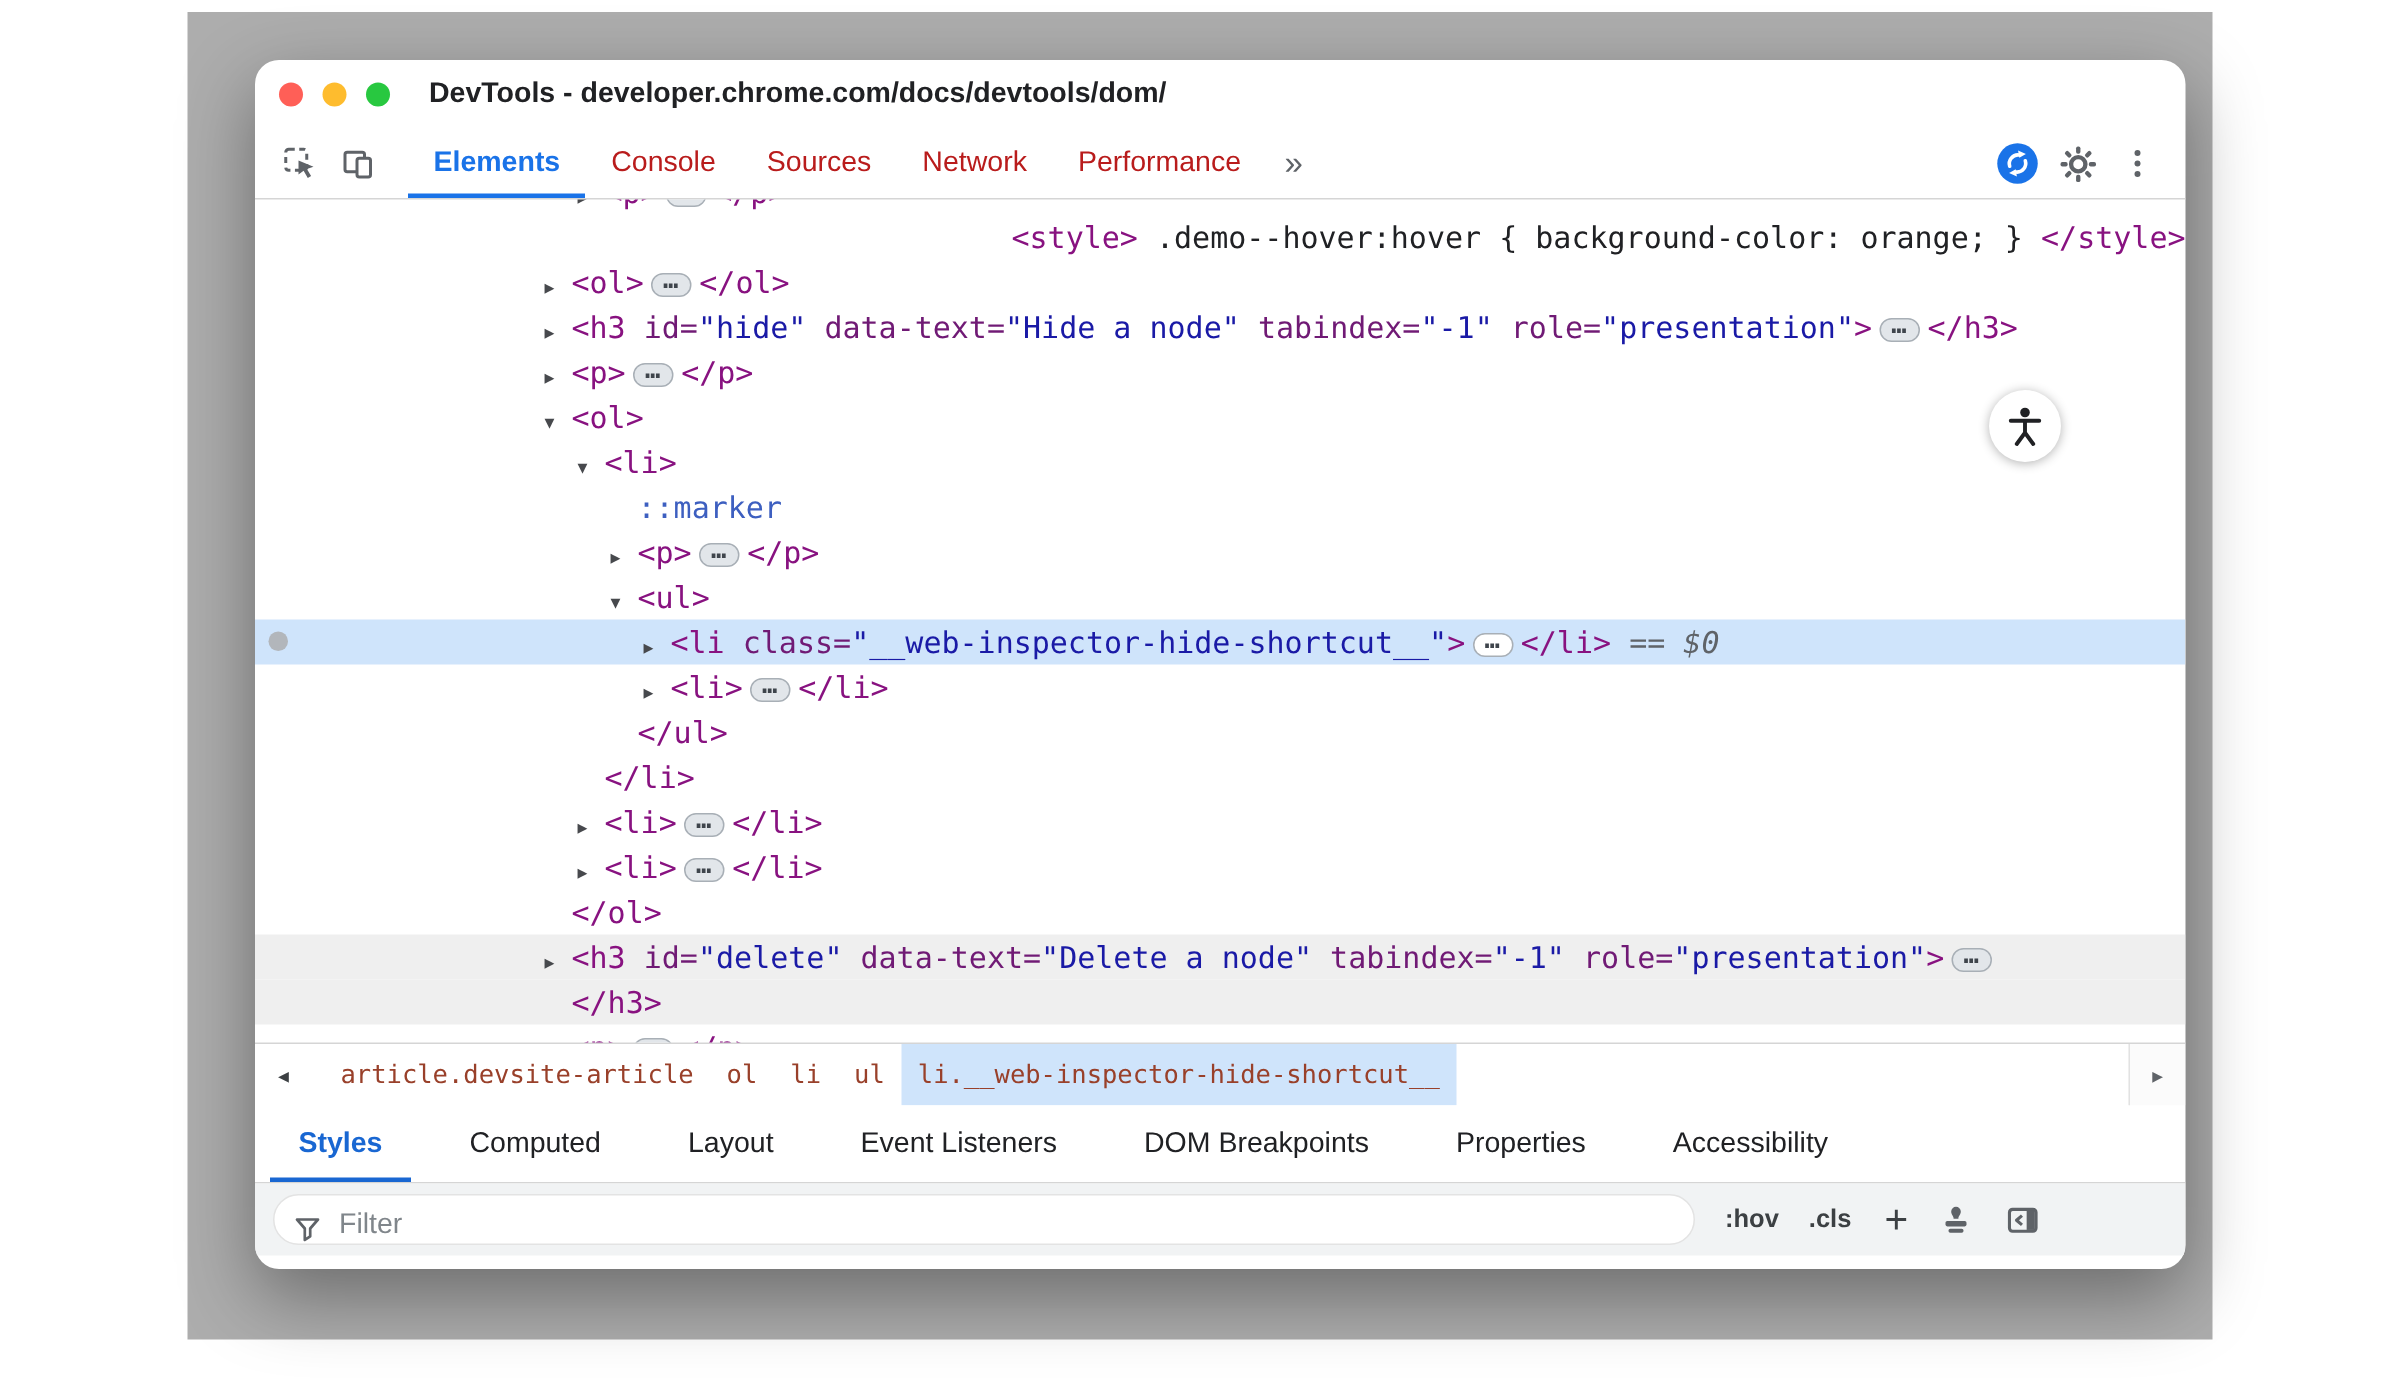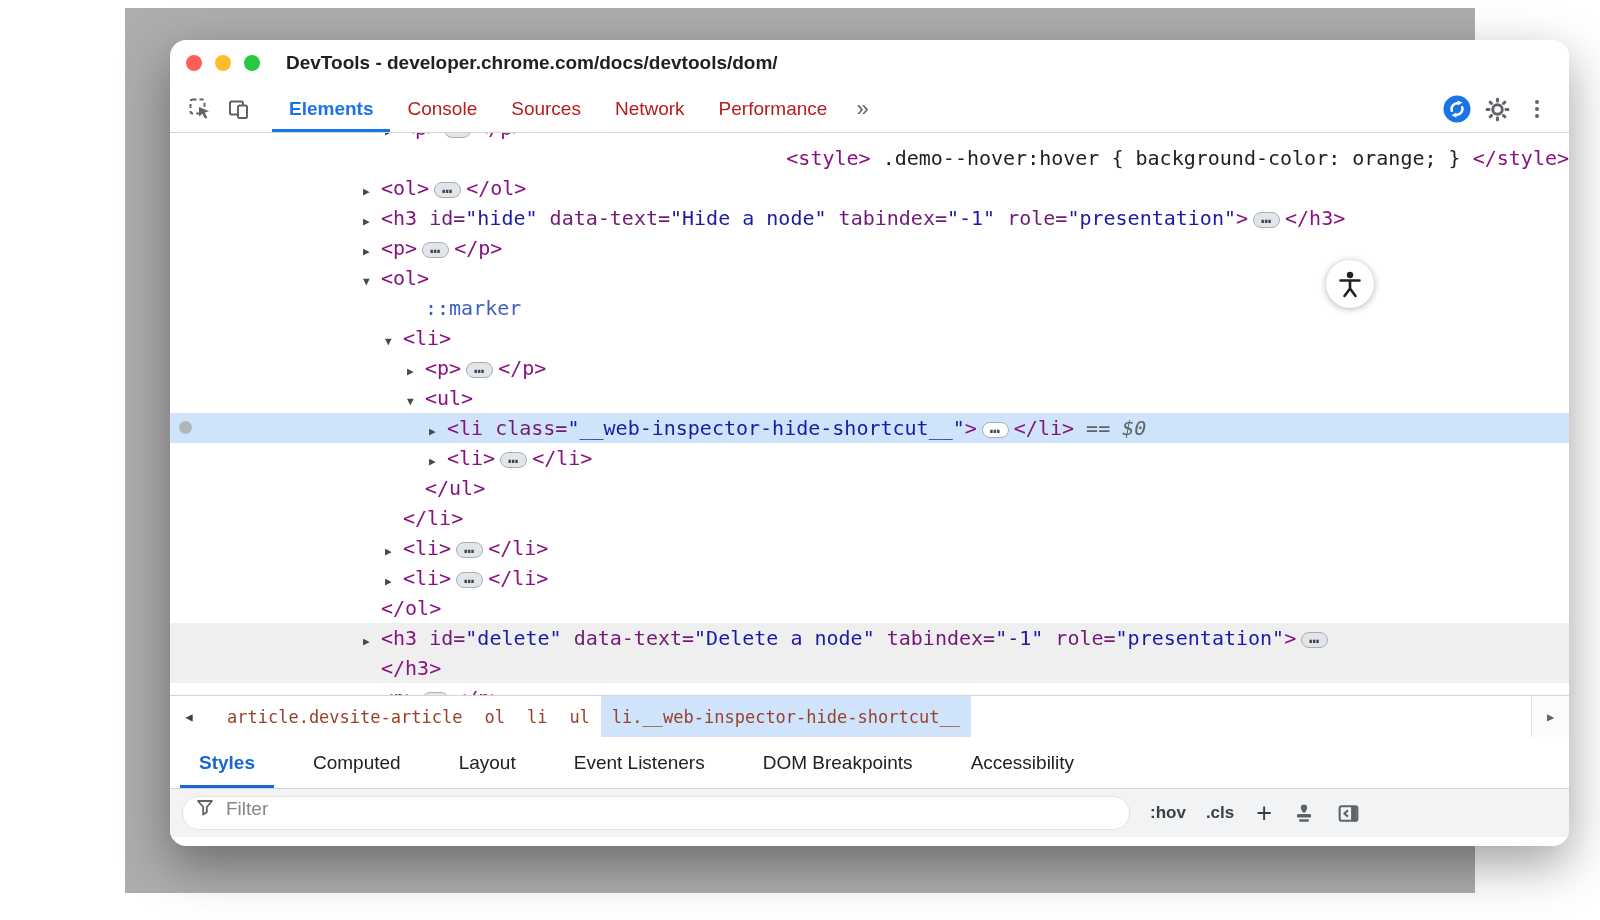--- a/index.html
+++ b/index.html
@@ -2,21 +2,21 @@
 <html><head>
 <meta charset="utf-8">
 <style>
   html,body{margin:0;padding:0;}
   body{width:1600px;height:920px;position:relative;background:#ffffff;overflow:hidden;
        font-family:"Liberation Sans",sans-serif;}
   *{box-sizing:border-box;}
 
   .mat{position:absolute;left:125px;top:8px;width:1350px;height:885px;background:#adadad;}
 
-  .window{position:absolute;left:170px;top:40px;width:1399px;height:806px;background:#fff;
+  .window{position:absolute;left:170px;top:40px;width:1287px;height:806px;background:#fff;
           border-radius:16px;box-shadow:0 18px 50px rgba(0,0,0,.38);overflow:hidden;}
 
   
   .titlebar{height:46px;display:flex;align-items:center;padding:0 16px;}
   .lights{display:flex;gap:13px;}
   .light{width:16px;height:16px;border-radius:50%;}
   .light.red{background:#ff5f57}.light.yellow{background:#febc2e}.light.green{background:#28c840}
   .title{margin-left:26px;font-size:19px;font-weight:bold;color:#202124;}
 
   
@@ -67,21 +67,21 @@
 
   
   .stabs{height:52px;display:flex;align-items:stretch;border-bottom:1px solid #d5d5d5;
          padding-left:10px;font-size:19px;color:#202124;gap:20px;}
   .stab{display:flex;align-items:center;padding:3px 19px 0 19px;border-bottom:3px solid transparent;white-space:nowrap;}
   .stab.active{color:#1967d2;border-bottom-color:#1967d2;font-weight:bold;}
 
   
   .filterbar{height:48px;background:#f1f3f4;display:flex;align-items:center;padding:0 12px;}
   .filter-input{width:948px;height:34px;background:#fff;border:1px solid #e3e3e3;border-radius:17px;
-                display:flex;align-items:flex-start;padding:0 12px;gap:9px;}
+                display:flex;align-items:flex-end;padding:0 12px;gap:9px;}
   .filter-input input{border:none;outline:none;font-size:19px;color:#202124;flex:1;background:transparent;
                       font-family:"Liberation Sans",sans-serif;}
   .filter-input input::placeholder{color:#80868b;}
   .fb-item{margin-left:20px;color:#3c4043;font-size:17px;font-weight:bold;}
   .fb-plus{margin-left:22px;font-size:27px;color:#3c4043;line-height:1;font-weight:normal;}
   .fb-icon{margin-left:20px;display:flex;align-items:center;}
 </style>
 </head>
 <body>
 
@@ -155,22 +155,22 @@
   </div>
 
   <div class="dom">
     <div class="dom-rows">
         <div class="row" style="padding-left: 215px;"><span class="arrow">▶</span><span class="t-tag">&lt;p&gt;</span><span class="pill">…</span><span class="t-tag">&lt;/p&gt;</span></div>
         <div class="row" style="padding-left: 193px; text-align: right;"><span class="arrow"></span><span class="t-tag">&lt;style&gt;</span><span class="t-plain"> .demo--hover:hover { background-color: orange; } </span><span class="t-tag">&lt;/style&gt;</span></div>
         <div class="row" style="padding-left: 193px;"><span class="arrow">▶</span><span class="t-tag">&lt;ol&gt;</span><span class="pill">…</span><span class="t-tag">&lt;/ol&gt;</span></div>
         <div class="row" style="padding-left: 193px;"><span class="arrow">▶</span><span class="t-tag">&lt;h3</span><span class="t-attr"> id=</span><span class="t-val">"hide"</span><span class="t-attr"> data-text=</span><span class="t-val">"Hide a node"</span><span class="t-attr"> tabindex=</span><span class="t-val">"-1"</span><span class="t-attr"> role=</span><span class="t-val">"presentation"</span><span class="t-tag">&gt;</span><span class="pill">…</span><span class="t-tag">&lt;/h3&gt;</span></div>
         <div class="row" style="padding-left: 193px;"><span class="arrow">▶</span><span class="t-tag">&lt;p&gt;</span><span class="pill">…</span><span class="t-tag">&lt;/p&gt;</span></div>
         <div class="row" style="padding-left: 193px;"><span class="arrow">▼</span><span class="t-tag">&lt;ol&gt;</span></div>
+        <div class="row" style="padding-left: 215px;"><span class="arrow">▼</span><span class="t-tag">&lt;li&gt;</span></div>
         <div class="row" style="padding-left: 237px;"><span class="arrow"></span><span class="t-pseudo">::marker</span></div>
-        <div class="row" style="padding-left: 215px;"><span class="arrow">▼</span><span class="t-tag">&lt;li&gt;</span></div>
         <div class="row" style="padding-left: 237px;"><span class="arrow">▶</span><span class="t-tag">&lt;p&gt;</span><span class="pill">…</span><span class="t-tag">&lt;/p&gt;</span></div>
         <div class="row" style="padding-left: 237px;"><span class="arrow">▼</span><span class="t-tag">&lt;ul&gt;</span></div>
         <div class="row selected" style="padding-left: 259px;"><span class="dot"></span><span class="arrow">▶</span><span class="t-tag">&lt;li</span><span class="t-attr"> class=</span><span class="t-val">"__web-inspector-hide-shortcut__"</span><span class="t-tag">&gt;</span><span class="pill">…</span><span class="t-tag">&lt;/li&gt;</span><span class="t-eq"> == </span><span class="t-dollar">$0</span></div>
         <div class="row" style="padding-left: 259px;"><span class="arrow">▶</span><span class="t-tag">&lt;li&gt;</span><span class="pill">…</span><span class="t-tag">&lt;/li&gt;</span></div>
         <div class="row" style="padding-left: 237px;"><span class="arrow"></span><span class="t-tag">&lt;/ul&gt;</span></div>
         <div class="row" style="padding-left: 215px;"><span class="arrow"></span><span class="t-tag">&lt;/li&gt;</span></div>
         <div class="row" style="padding-left: 215px;"><span class="arrow">▶</span><span class="t-tag">&lt;li&gt;</span><span class="pill">…</span><span class="t-tag">&lt;/li&gt;</span></div>
         <div class="row" style="padding-left: 215px;"><span class="arrow">▶</span><span class="t-tag">&lt;li&gt;</span><span class="pill">…</span><span class="t-tag">&lt;/li&gt;</span></div>
         <div class="row" style="padding-left: 193px;"><span class="arrow"></span><span class="t-tag">&lt;/ol&gt;</span></div>
         <div class="row hovered" style="padding-left: 193px;"><span class="arrow">▶</span><span class="t-tag">&lt;h3</span><span class="t-attr"> id=</span><span class="t-val">"delete"</span><span class="t-attr"> data-text=</span><span class="t-val">"Delete a node"</span><span class="t-attr"> tabindex=</span><span class="t-val">"-1"</span><span class="t-attr"> role=</span><span class="t-val">"presentation"</span><span class="t-tag">&gt;</span><span class="pill">…</span></div>
@@ -202,20 +202,21 @@
       <span>▶</span>
     </div>
   </div>
 
   <div class="stabs">
       <div class="stab active">Styles</div>
       <div class="stab">Computed</div>
       <div class="stab">Layout</div>
       <div class="stab">Event Listeners</div>
       <div class="stab">DOM Breakpoints</div>
+      <div class="stab">Properties</div>
       <div class="stab">Accessibility</div>
     </div>
 
   <div class="filterbar">
     <div class="filter-input">
       <svg width="20" height="20" viewBox="0 0 20 20">
         <path d="M3 4 H17 L11.8 10 V15.2 L8.2 17.6 V10 Z" fill="none" stroke="#5f6368" stroke-width="1.8" stroke-linejoin="round"></path>
       </svg>
       <input type="text" placeholder="Filter" style="">
     </div>

